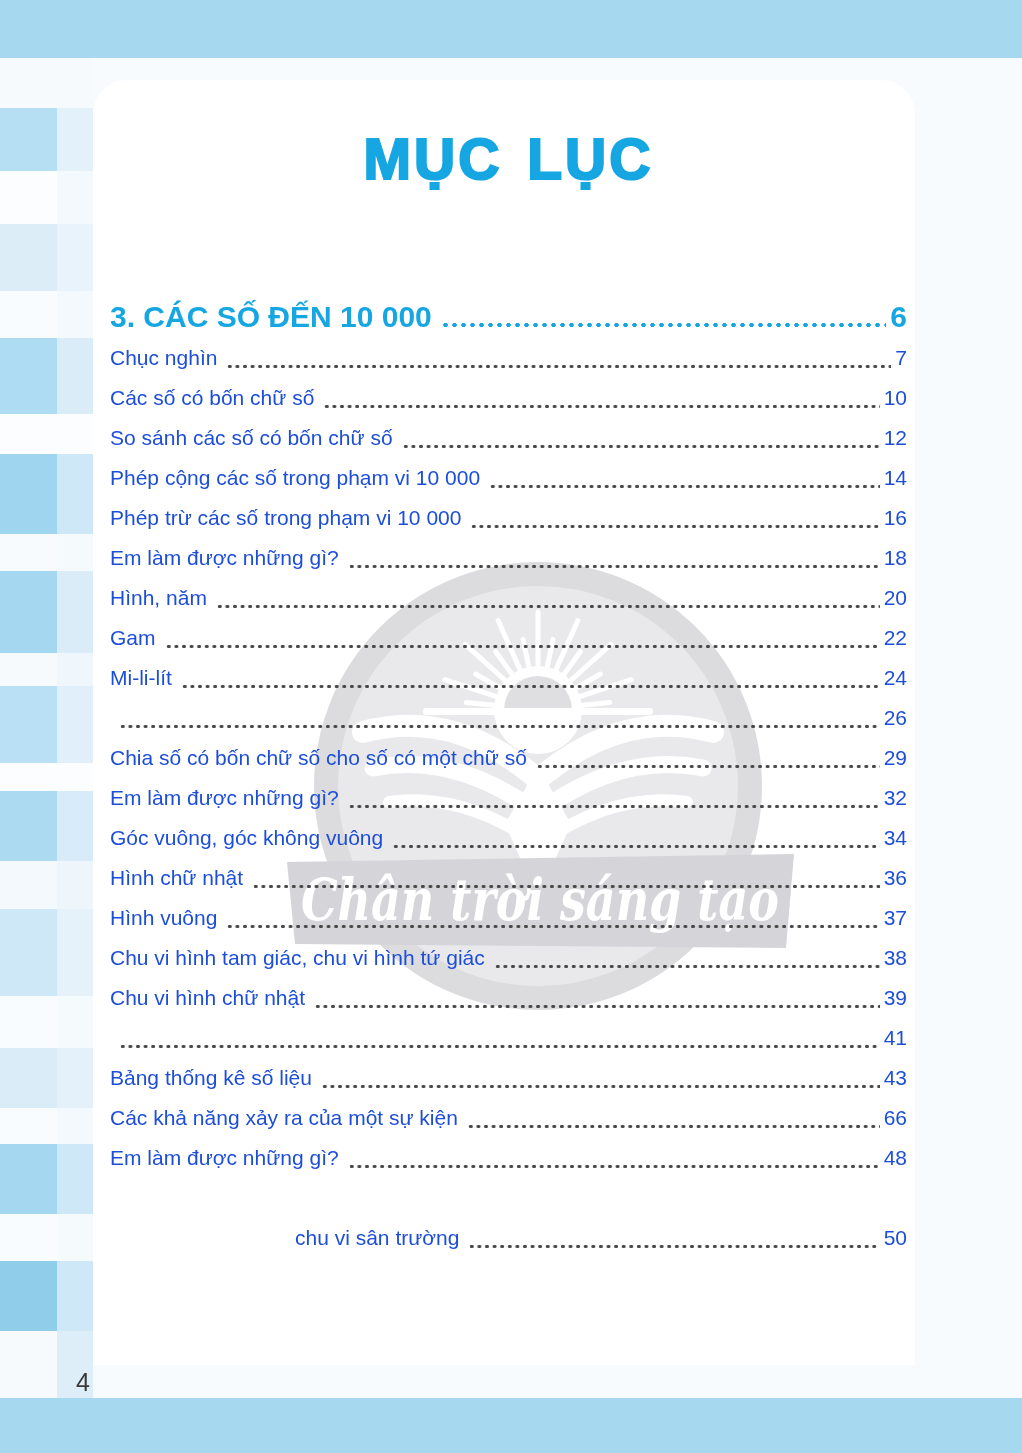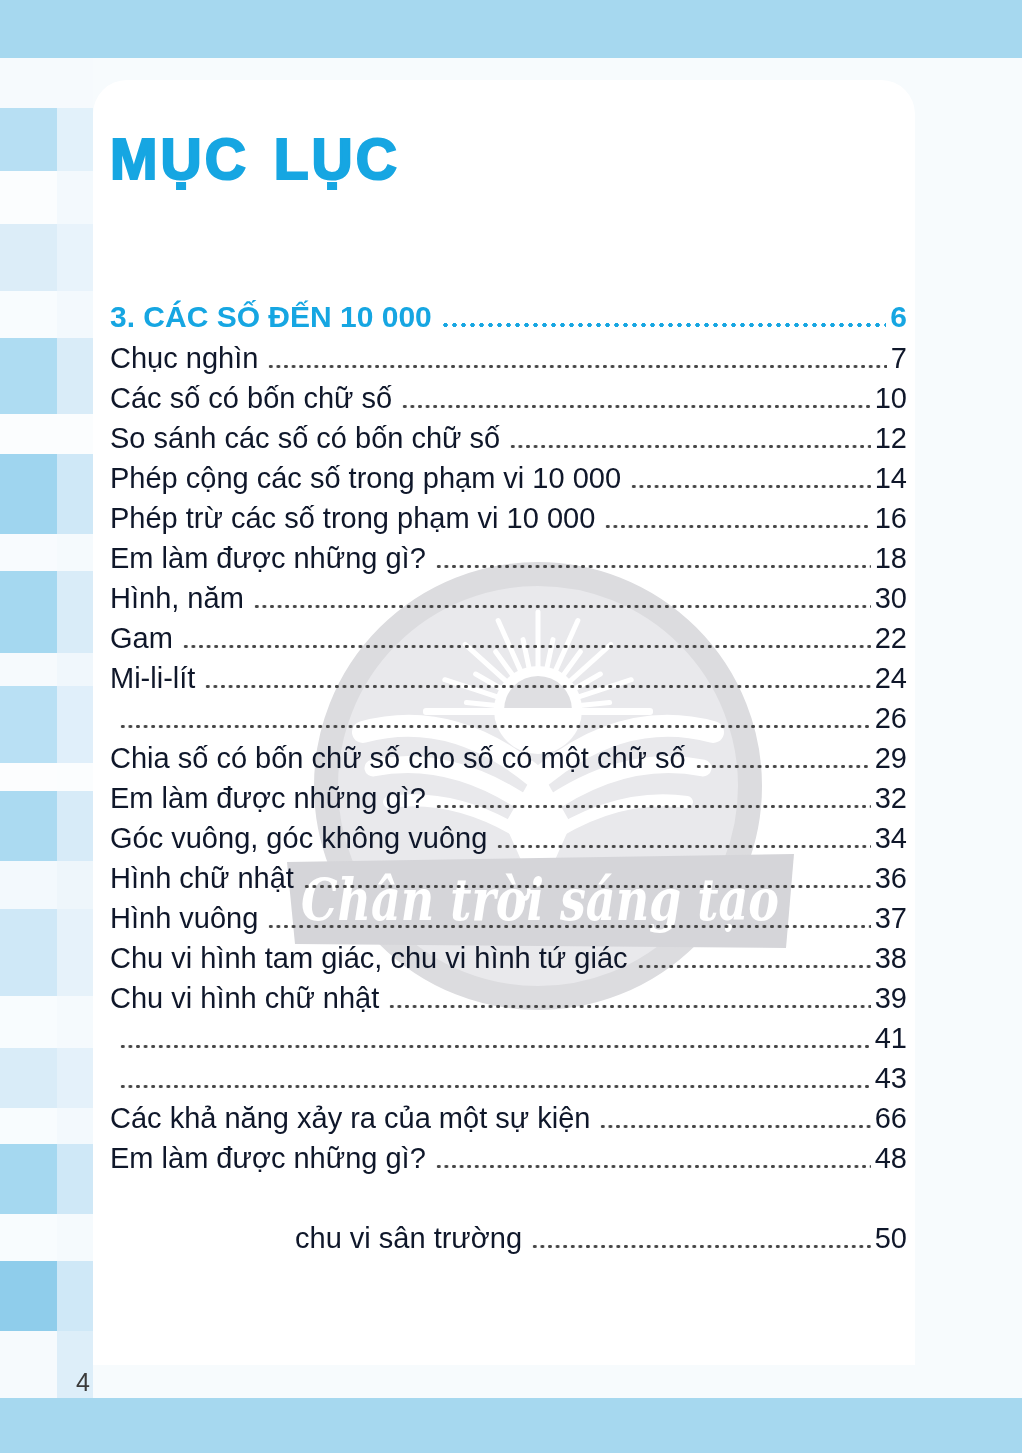--- a/index.html
+++ b/index.html
@@ -21,25 +21,25 @@
   .band{display:flex;}
   .sq-outer{width:57px;height:100%;}
   .sq-inner{width:36px;height:100%;}
   .band>div{height:inherit;}
   .band{width:93px;}
   
   .watermark{position:absolute;left:190px;top:472px;width:515px;height:470px;z-index:1;pointer-events:none;}
   
   .content{position:relative;z-index:2;padding:0 8px 0 17px;}
   .title{
-    margin-top:46px;line-height:66px;font-size:57px;font-weight:800;
+    text-align:center;margin-top:46px;line-height:66px;font-size:57px;font-weight:800;
     letter-spacing:3px;word-spacing:6px;color:#16a6e2;-webkit-text-stroke:2.2px #16a6e2;
   }
   .toc{margin-top:0;}
-  .row{display:flex;align-items:baseline;height:40px;line-height:40px;color:#0f172a;font-size:29px;}
+  .row{display:flex;align-items:baseline;height:40px;line-height:40px;color:#1d4ed8;font-size:21px;}
   .row .label{white-space:nowrap;}
   .leader{
     flex:1;height:5px;align-self:flex-end;margin:0 4px 9px 9px;
     background-image:radial-gradient(circle,#474747 1.6px,transparent 2px);
     background-size:7.6px 5px;background-repeat:repeat-x;background-position:left bottom;
   }
   .pg{white-space:nowrap;}
   .row.heading{
     margin-top:104px;height:42px;line-height:42px;font-size:30px;font-weight:bold;color:#16a6e2;
   }
@@ -236,21 +236,21 @@
 
         <div class="row">
           <span class="label">Em làm được những gì?</span>
           <span class="leader"></span>
           <span class="pg">18</span>
         </div>
 
         <div class="row">
           <span class="label">Hình, năm</span>
           <span class="leader"></span>
-          <span class="pg">30</span>
+          <span class="pg">20</span>
         </div>
 
         <div class="row">
           <span class="label">Gam</span>
           <span class="leader"></span>
           <span class="pg">22</span>
         </div>
 
         <div class="row">
           <span class="label">Mi-li-lít</span>
@@ -304,20 +304,21 @@
           <span class="leader"></span>
           <span class="pg">39</span>
         </div>
 
         <div class="row">
           <span class="leader"></span>
           <span class="pg">41</span>
         </div>
 
         <div class="row">
+          <span class="label">Bảng thống kê số liệu</span>
           <span class="leader"></span>
           <span class="pg">43</span>
         </div>
 
         <div class="row">
           <span class="label">Các khả năng xảy ra của một sự kiện</span>
           <span class="leader"></span>
           <span class="pg">66</span>
         </div>
 

